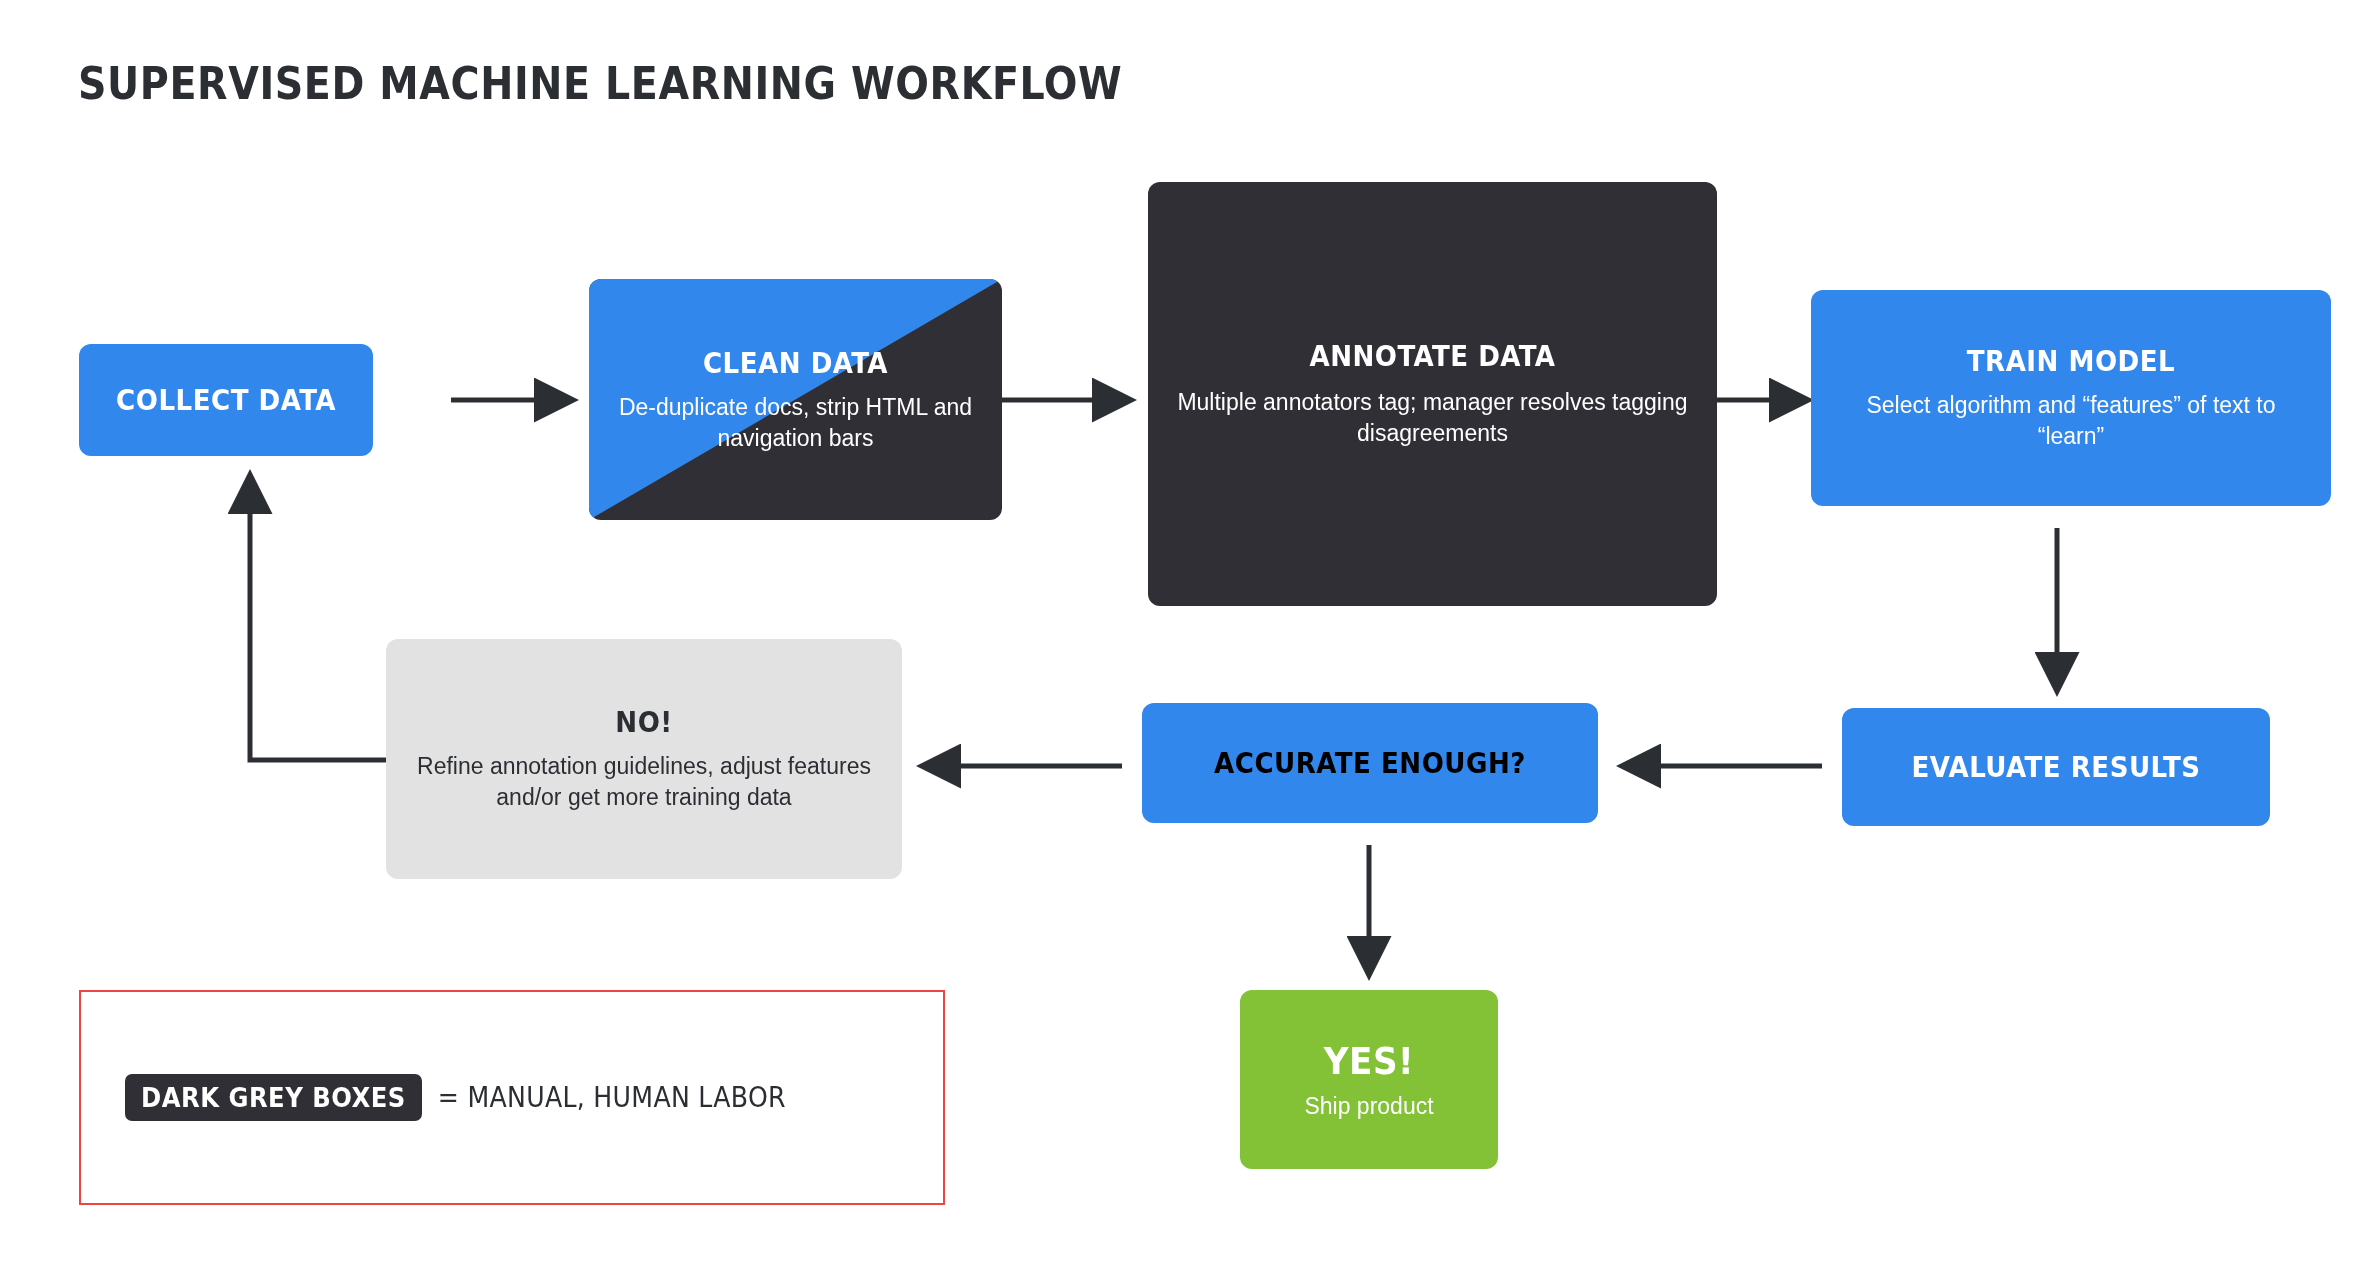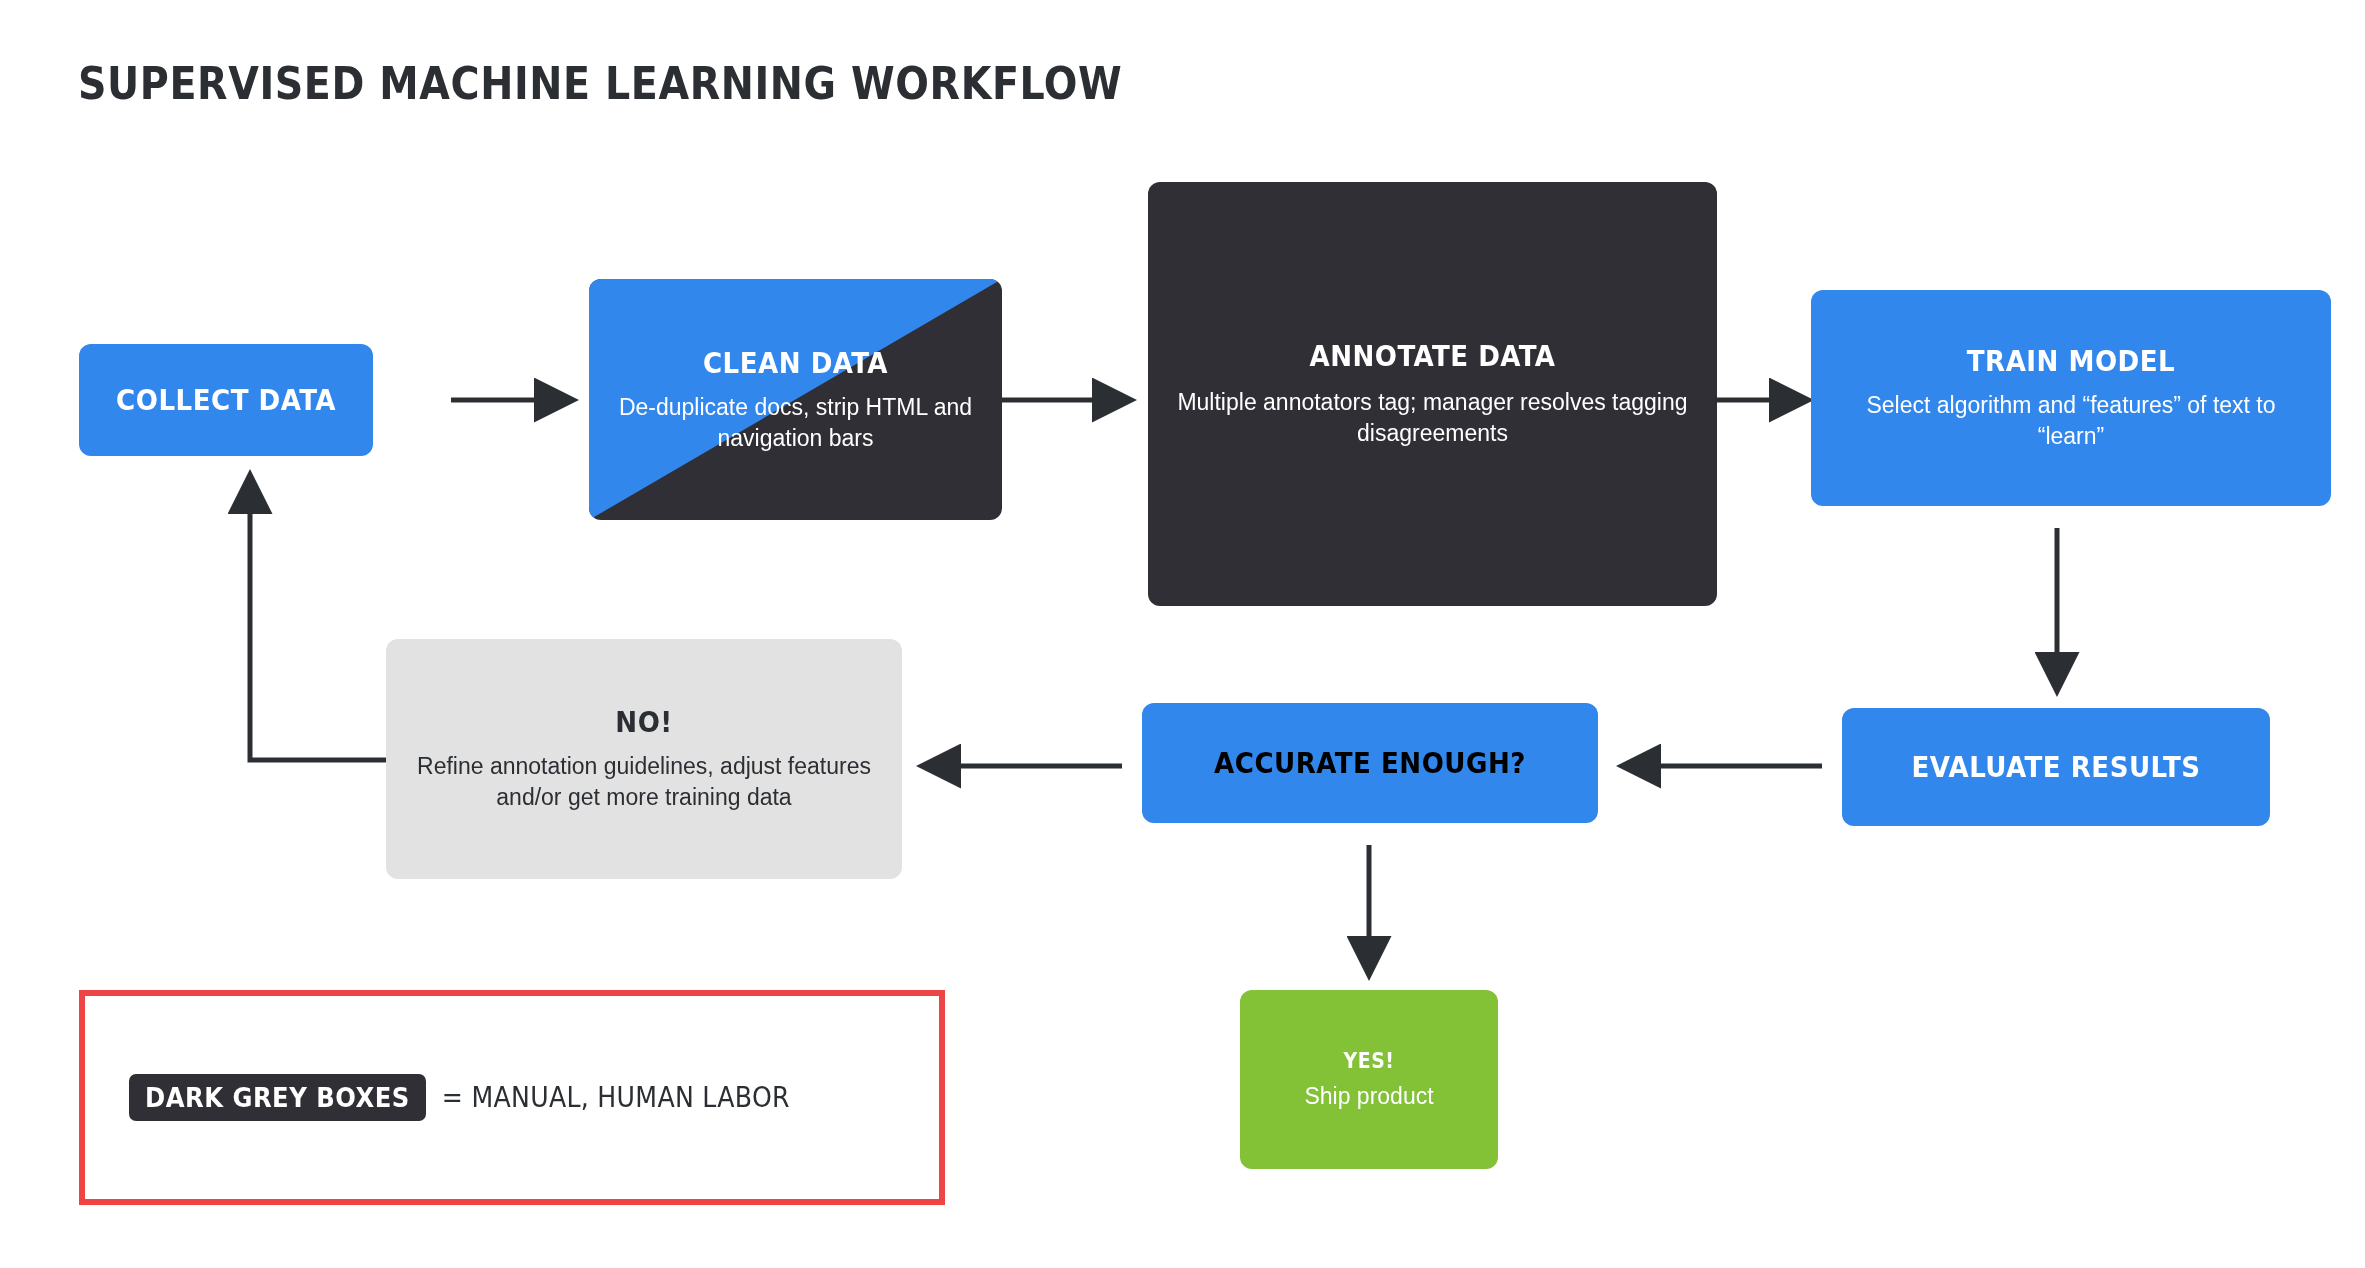--- a/index.html
+++ b/index.html
@@ -104,29 +104,29 @@
     left: 386px; top: 639px; width: 516px; height: 240px;
     background: #e2e2e2; color: #2b2f33;
   }
   #node-no .title { font-size: 29px; margin-bottom: 12px;}
   #node-no .sub { font-size: 23px; line-height: 1.35; padding: 0 26px;}
 
   #node-yes {
     left: 1240px; top: 990px; width: 258px; height: 179px;
     background: #83c137; color: #ffffff;
   }
-  #node-yes .title { font-size: 21px; margin-bottom: 10px;}
+  #node-yes .title { font-size: 38px; margin-bottom: 10px;}
   #node-yes .sub { font-size: 23px; }
 
   
   #legend {
     position: absolute;
     left: 79px; top: 990px;
     width: 866px; height: 215px;
-    border: 6px solid #ef4444;
+    border: 2px solid #ef4444;
     background: #ffffff;
     box-sizing: border-box;
     display: flex;
     flex-direction: column;
     justify-content: center;
     gap: 22px;
     padding-left: 44px;
   }
   .legend-row {
     display: flex;

